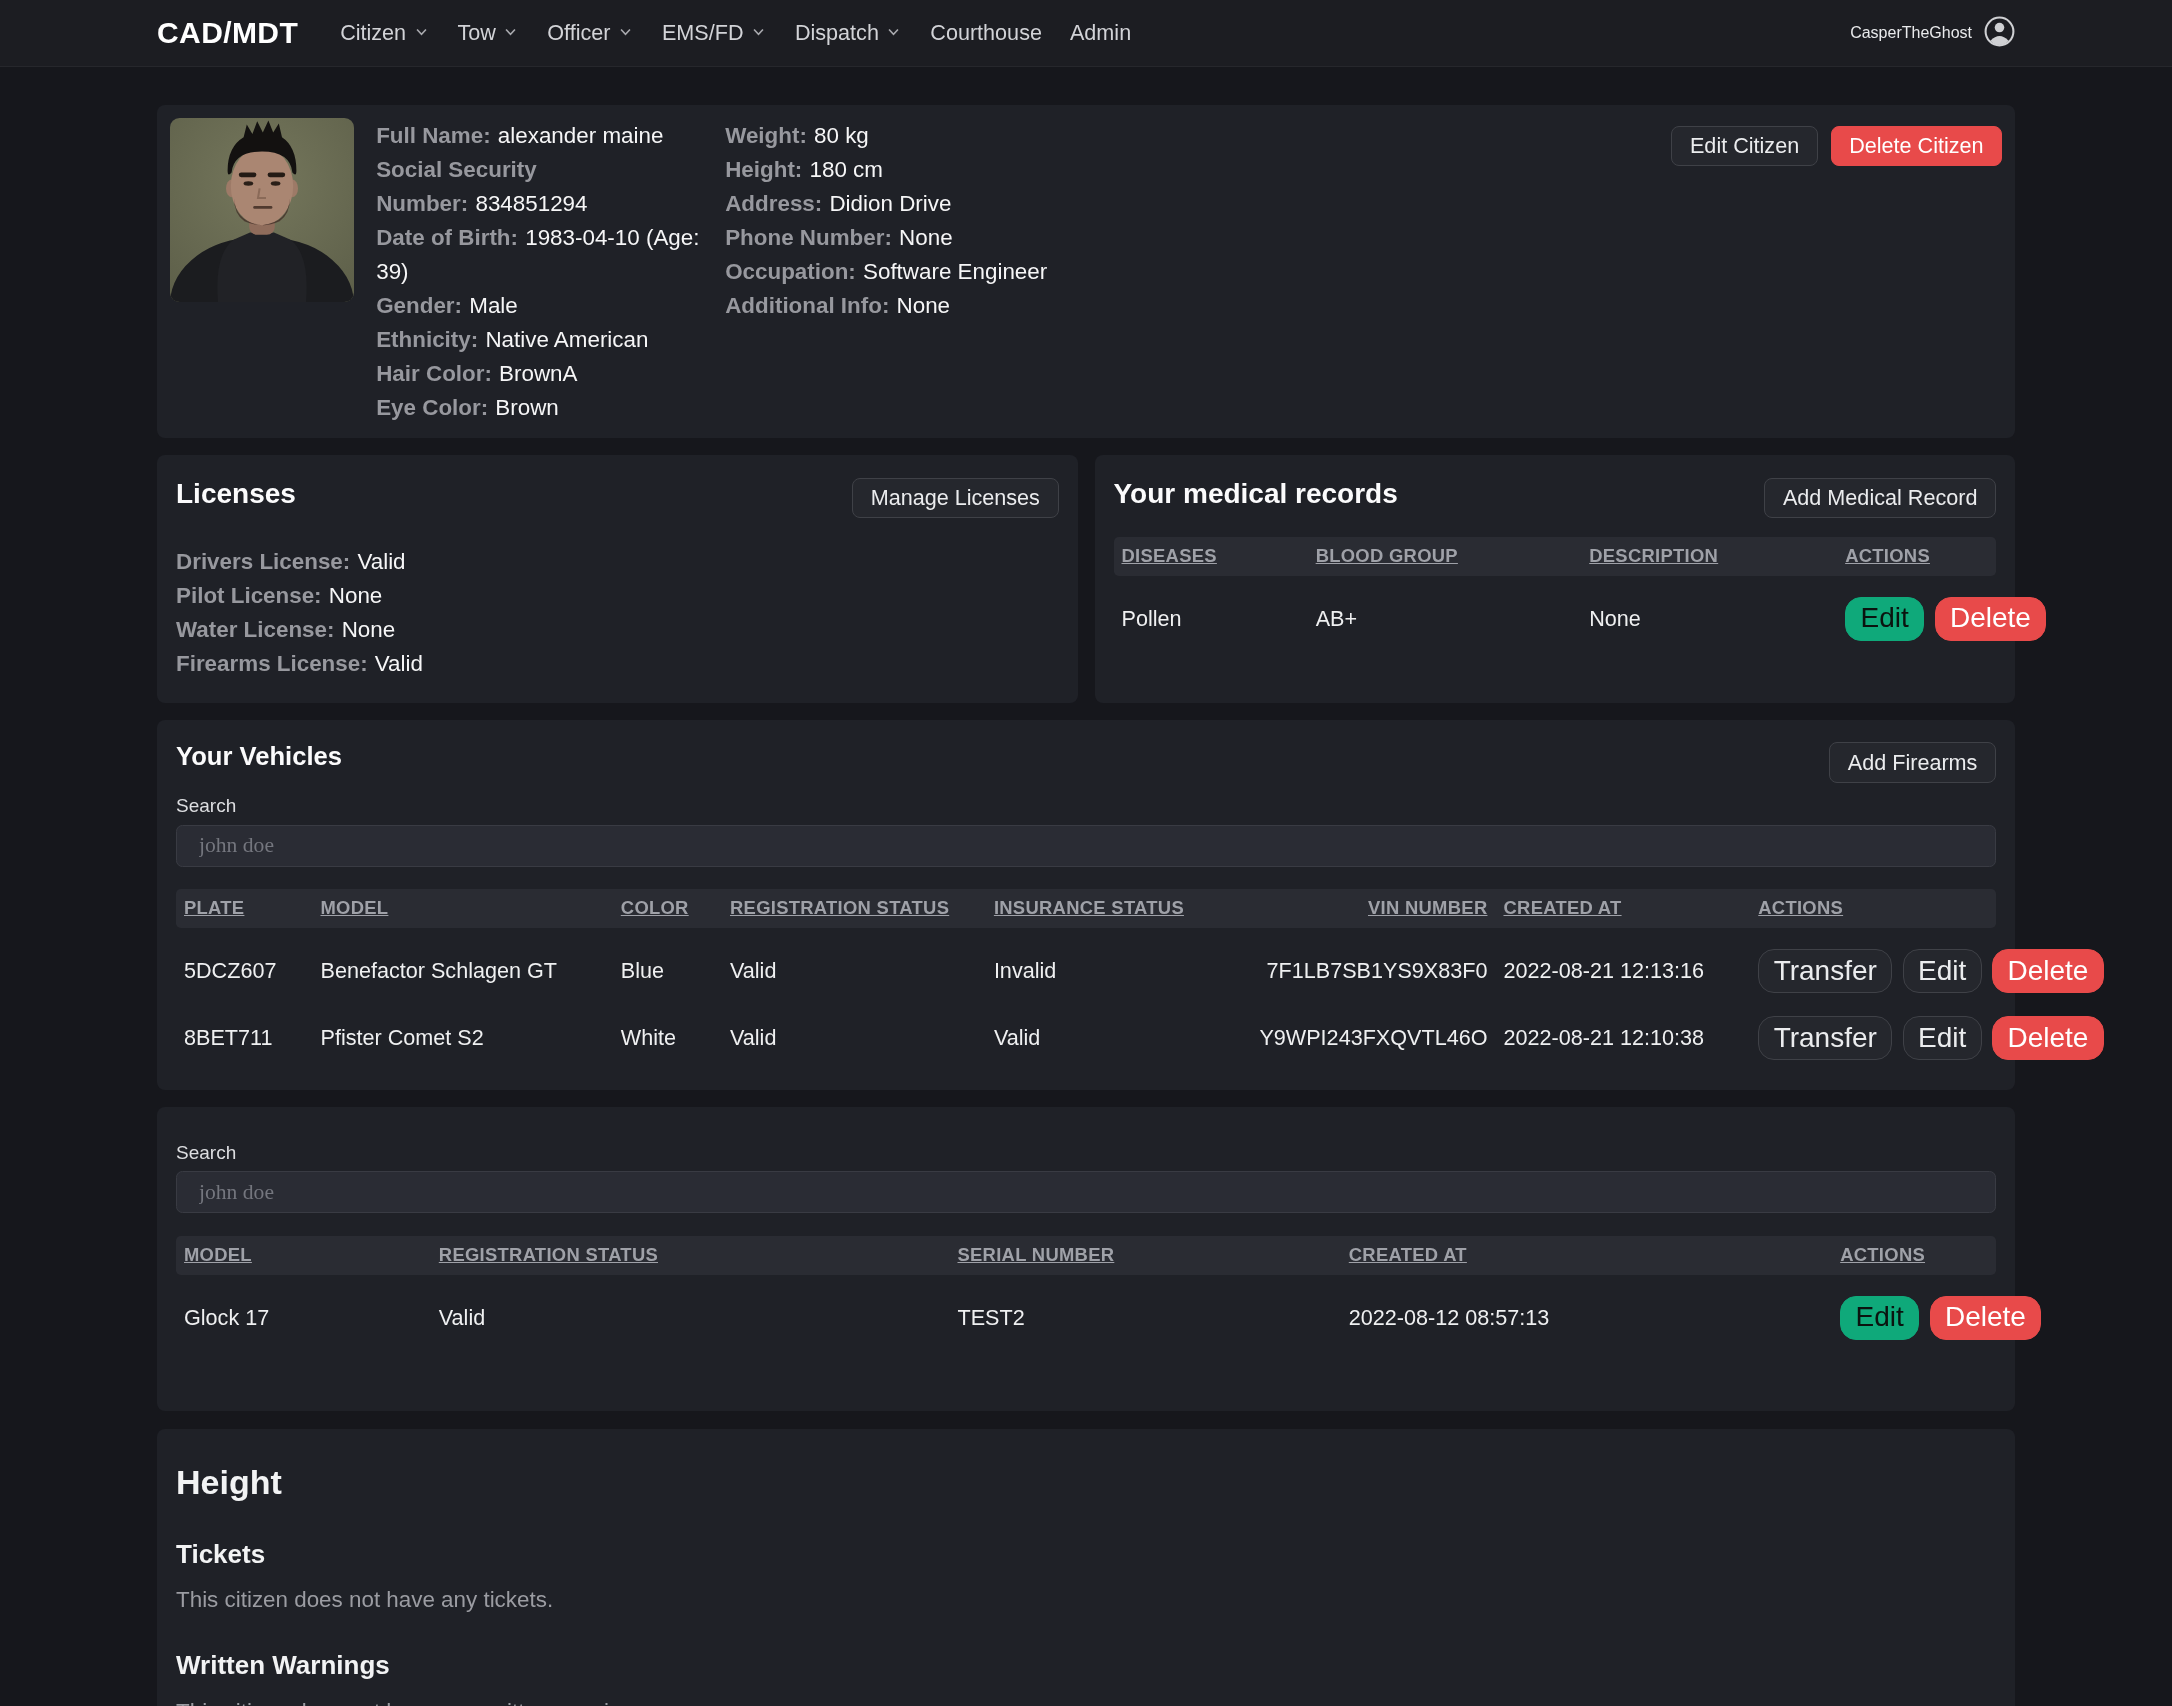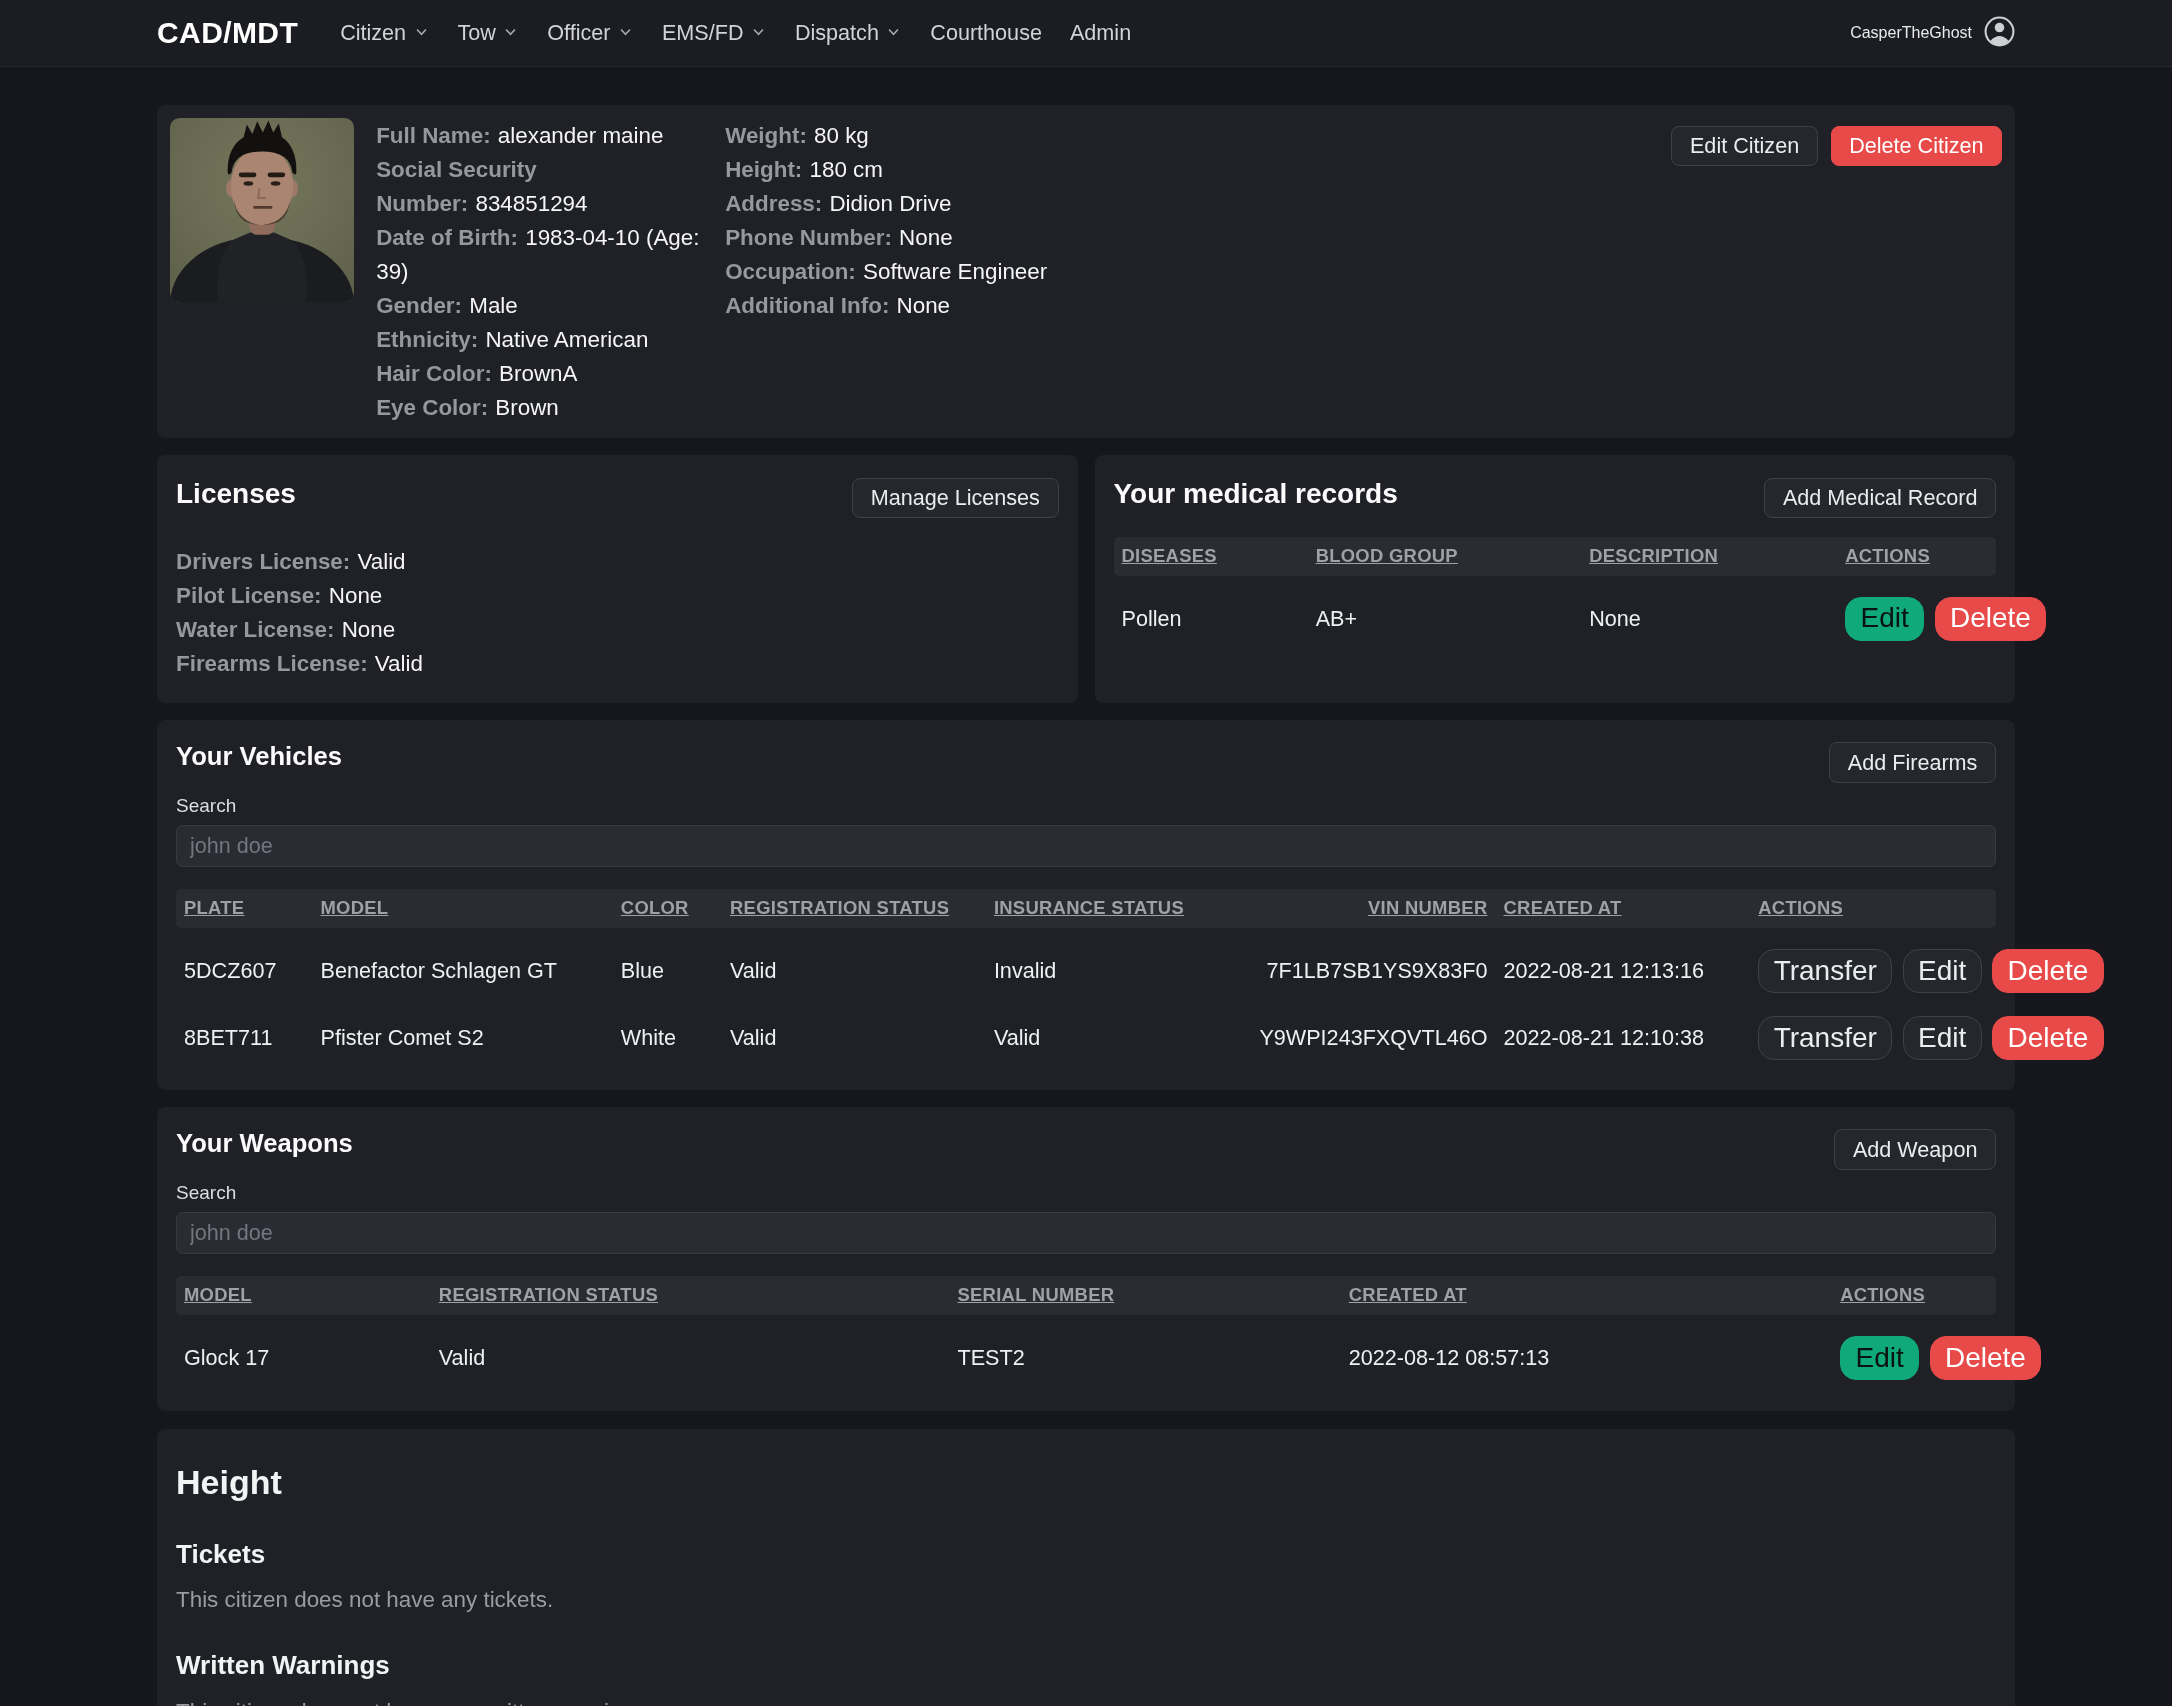--- a/index.html
+++ b/index.html
@@ -74,22 +74,22 @@
   .col-v1{width:7.5%;} .col-v2{width:16.5%;} .col-v3{width:6%;} .col-v4{width:14.5%;}
   .col-v5{width:13%;} .col-v6{width:15%;text-align:right;} .col-v7{width:14%;} .col-v8{width:13.5%;}
   
   .col-w1{width:14%;} .col-w2{width:28.5%;} .col-w3{width:21.5%;} .col-w4{width:27%;} .col-w5{width:9%;}
 
   .list-card{margin-top:17px;padding:22.4px 19px;}
   .vehicles-card{min-height:370px;}
   .weapons-card{min-height:304px;}
   .search-lbl{font-size:19px;color:#dddee1;margin-top:12.8px;}
   .search-input{display:block;width:100%;height:42px;margin-top:7.2px;background:var(--input-bg);
-    border:1.6px solid #393b43;border-radius:6.4px;color:#e8e9eb;font-size:21.6px;padding:0 13px;
-    font-family:Liberation Sans, sans-serif;outline:none;}
+    border:1.6px solid #393b43;border-radius:6.4px;color:#e8e9eb;font-size:21.6px;padding:0 22px;
+    font-family:Liberation Serif, serif;outline:none;}
   .search-input::placeholder{color:#74767e;}
   .list-card .tbl{margin-top:22.4px;}
 
   
   .records-card{margin-top:17.6px;padding:34px 19px;min-height:346px;}
   .records-title{font-size:34px;margin:0;font-weight:bold;}
   .rec-sub{font-size:26px;font-weight:bold;margin:37px 0 0;}
   .rec-empty{font-size:22.4px;color:#9b9ca2;margin:17.6px 0 0;}
 </style>
 </head>
@@ -284,24 +284,20 @@
         <div class="td col-v8 actions-cell">
           <button class="btn btn-grey btn-sm">Transfer</button>
           <button class="btn btn-grey btn-sm">Edit</button>
           <button class="btn btn-red btn-sm">Delete</button>
         </div>
       </div>
     </div>
   </section>
 
   <section class="card list-card weapons-card">
-    <div class="card-head">
-      <h2 class="sec-title-md">Your Weapons</h2>
-      <button class="btn btn-grey">Add Weapon</button>
-    </div>
     <div class="search-lbl">Search</div>
     <input class="search-input" type="text" placeholder="john doe" style="">
     <div class="tbl">
       <div class="thead">
         <div class="th col-w1">MODEL</div>
         <div class="th col-w2">REGISTRATION STATUS</div>
         <div class="th col-w3">SERIAL NUMBER</div>
         <div class="th col-w4">CREATED AT</div>
         <div class="th col-w5">ACTIONS</div>
       </div>

